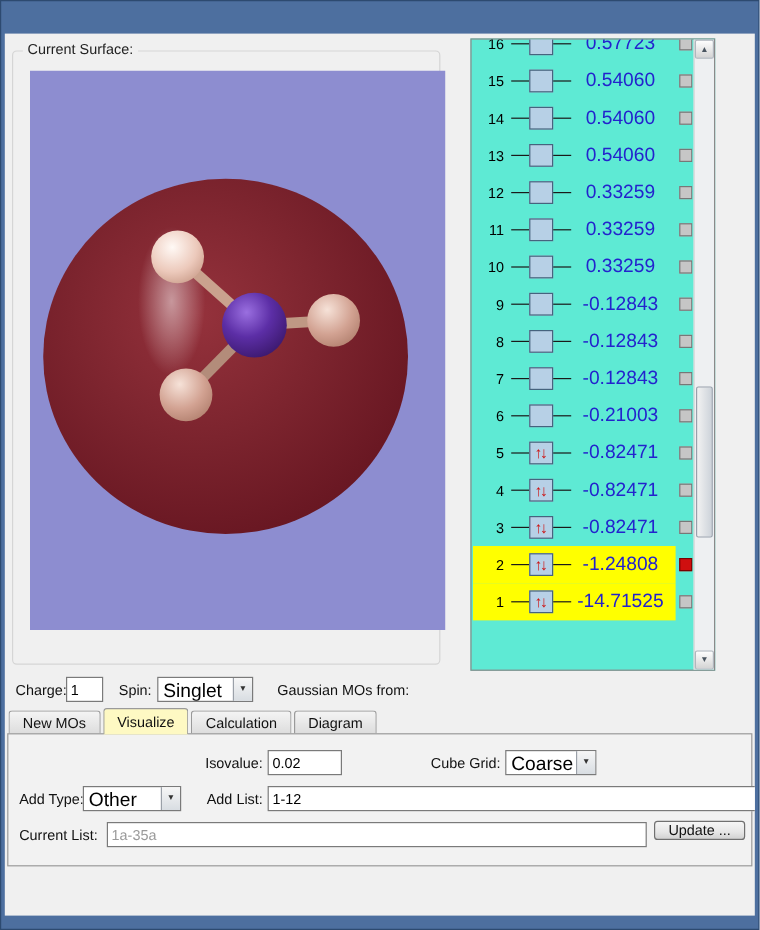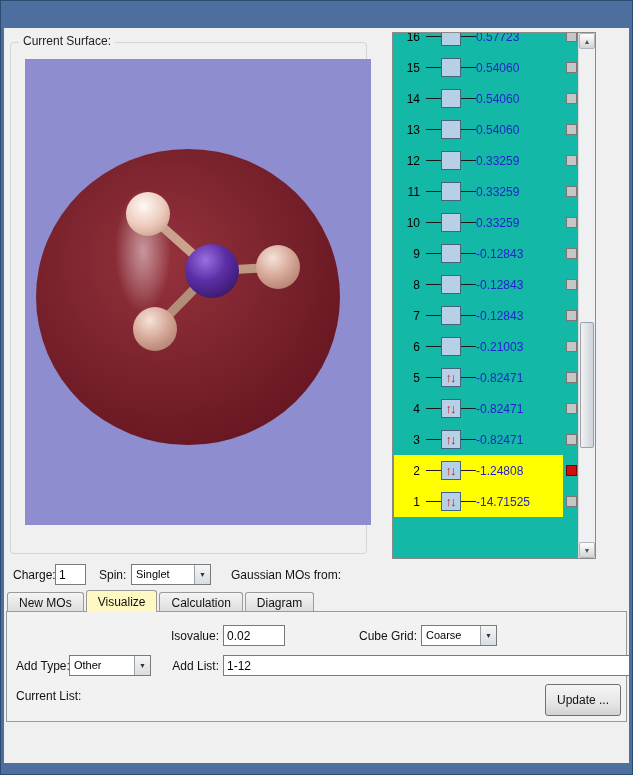--- a/index.html
+++ b/index.html
@@ -19,34 +19,34 @@
   .client{position:absolute;top:28px;left:4px;right:4px;bottom:12px;background:#f0f0f0;overflow:hidden}
 
   
   .group{position:absolute;left:6px;top:14px;width:357px;height:512px;border:1px solid #d5d5d5;border-radius:4px}
   .group-title{position:absolute;top:-9px;left:8px;background:#f0f0f0;padding:0 4px;font-size:12px;color:#222}
   .viewport{position:absolute;left:14px;top:16px;width:346px;height:466px;background:var(--viewport_bg,#8d8dd0)}
   .viewport svg{display:block}
   .caption{position:absolute;left:17px;top:491px;font-size:12px;color:#111}
 
   
-  .molist{position:absolute;left:388px;top:4px;width:204px;height:527px;background:#14b8a6;border:1px solid #8a8a8a}
+  .molist{position:absolute;left:388px;top:4px;width:204px;height:527px;background:#5eead4;border:1px solid #8a8a8a}
   .rows-clip{position:absolute;left:1px;top:0;right:18px;bottom:1px;overflow:hidden}
   .mo-row{display:flex;align-items:center;height:31px}
   .mo-row:first-child{margin-top:-12px}
   .row-main{display:flex;align-items:center;height:31px;width:184px}
   .row-main.hl{background:var(--highlight,#ffff00)}
   .mo-num{width:26px;text-align:right;font-size:12px;color:#000}
   .mo-level{display:flex;align-items:center;margin-left:6px}
   .mo-line{width:15px;height:1px;background:#1a1a1a}
   .mo-box{width:20px;height:19px;background:var(--mobox,#b7d0e6);border:1px solid #46637e;
     display:flex;align-items:center;justify-content:center}
   .arr{font-size:13px;color:var(--arrow,#cc1414);line-height:1;font-weight:bold}
   .arr.up{margin-right:-2px}
-  .mo-energy{flex:1;text-align:left;font-size:12px;color:var(--energy,#2323cd);padding-right:5px;white-space:nowrap}
+  .mo-energy{flex:1;text-align:center;font-size:16px;color:var(--energy,#2323cd);padding-right:5px;white-space:nowrap}
   .mo-check{width:11px;height:11px;border:1px solid #777;background:#c6c6c6;margin-left:3px;flex:0 0 auto}
   .mo-check.on{background:var(--checked,#cf0f0f);border-color:#7a0000}
 
   .scrollbar{position:absolute;top:0;bottom:0;right:0;width:17px;background:#eef0f2;border-left:1px solid #d8d8d8}
   .sb-btn{position:absolute;left:0;right:0;height:16px;background:linear-gradient(#fefefe,#d4d4d4);
     border:1px solid #b0b6bd;border-radius:2px;display:flex;align-items:center;justify-content:center;
     font-size:7px;color:#4a5560;line-height:1}
   .sb-btn.up{top:0}.sb-btn.down{bottom:0}
   .sb-thumb{position:absolute;left:1px;right:1px;top:55%;height:24%;
     background:linear-gradient(90deg,#f2f2f2,#cdd3da);border:1px solid #98a0ab;border-radius:2px}
@@ -55,21 +55,21 @@
   .charge-row{position:absolute;left:0;top:536px;right:0;height:24px}
   .lbl{font-size:12px;color:#111;white-space:nowrap}
   .charge-row .lbl{position:absolute;top:4px}
   .cl-charge{left:9px}
   .cl-spin{left:95px}
   .cl-src{left:227px}
   .cl-path{left:336px}
   .txt{height:21px;border:1px solid #7a7a7a;background:#fff;font:12px "Liberation Sans",sans-serif;padding:0 3px}
   .in-charge{position:absolute;left:51px;top:0;width:31px}
   .combo{height:21px;background:#fff;border:1px solid #7a7a7a;display:flex;align-items:stretch}
-  .combo-val{flex:1;font-size:11px;padding:3px 0 0 4px;white-space:nowrap;overflow:hidden}
+  .combo-val{flex:1;font-size:16px;padding:3px 0 0 4px;white-space:nowrap;overflow:hidden}
   .combo-btn{width:16px;background:linear-gradient(#f6f6f6,#d8dde2);border-left:1px solid #9aa0a8;
     display:flex;align-items:center;justify-content:center;font-size:7px;color:#333}
   .combo-spin{position:absolute;left:127px;top:0;width:80px}
 
   
   .tabs{position:absolute;left:3px;top:562px;height:22px;display:flex;align-items:flex-end}
   .tab{height:20px;padding:0 11px;display:flex;align-items:center;font-size:12px;color:#111;
     background:linear-gradient(#f4f4f4,#dcdcdc);border:1px solid #9a9a9a;border-bottom:none;
     border-radius:3px 3px 0 0;margin-right:2px;position:relative;cursor:default}
   .tab.active{height:22px;background:#fef9c3;z-index:2}
@@ -82,21 +82,21 @@
   .lbl-cubegrid{left:352px;top:17px}
   .combo-cube{position:absolute;left:414px;top:13px;width:76px}
   .lbl-addtype{left:9px;top:47px}
   .combo-addtype{position:absolute;left:62px;top:43px;width:82px}
   .lbl-addlist{left:158px;width:54px;text-align:right;top:47px}
   .in-addlist{left:216px;top:43px;width:472px}
   .lbl-currentlist{left:9px;top:77px}
   .in-currentlist{left:82px;top:73px;width:450px;color:#9a9a9a}
   .btn{height:23px;font:12px "Liberation Sans",sans-serif;border:1px solid #707070;border-radius:3px;
     background:linear-gradient(#f5f5f5,#e6e6e6 60%,#d2d2d2);color:#111;cursor:default}
-  .btn-update{position:absolute;left:538px;top:72px;width:76px;height:32px}
+  .btn-update{position:absolute;left:538px;top:72px;width:76px;height:16px}
 
   
   .dlgbtns{position:absolute;left:0;top:708px;width:100%;height:24px}
   .dlgbtns .btn{position:absolute}
   .btn-ok{left:176px;width:80px;border-color:#4d90c8;box-shadow:0 0 2px #7ab0dc}
   .btn-cancel{left:266px;width:74px}
   .btn-help{left:350px;width:74px}
 </style>
 </head>
 <body>
@@ -403,18 +403,19 @@
       <span class="fld-lbl lbl-addtype">Add Type:</span>
       <div class="combo combo-addtype">
         <span class="combo-val">Other</span>
         <span class="combo-btn">▼</span>
       </div>
 
       <span class="fld-lbl lbl-addlist">Add List:</span>
       <input class="txt in-addlist" value="1-12" style="">
 
       <span class="fld-lbl lbl-currentlist">Current List:</span>
+      <input class="txt in-currentlist" disabled="" value="1a-35a" style="">
       <button class="btn btn-update">Update ...</button>
     </div>
 
 
   </div>
 </div>
 
 </body></html>

